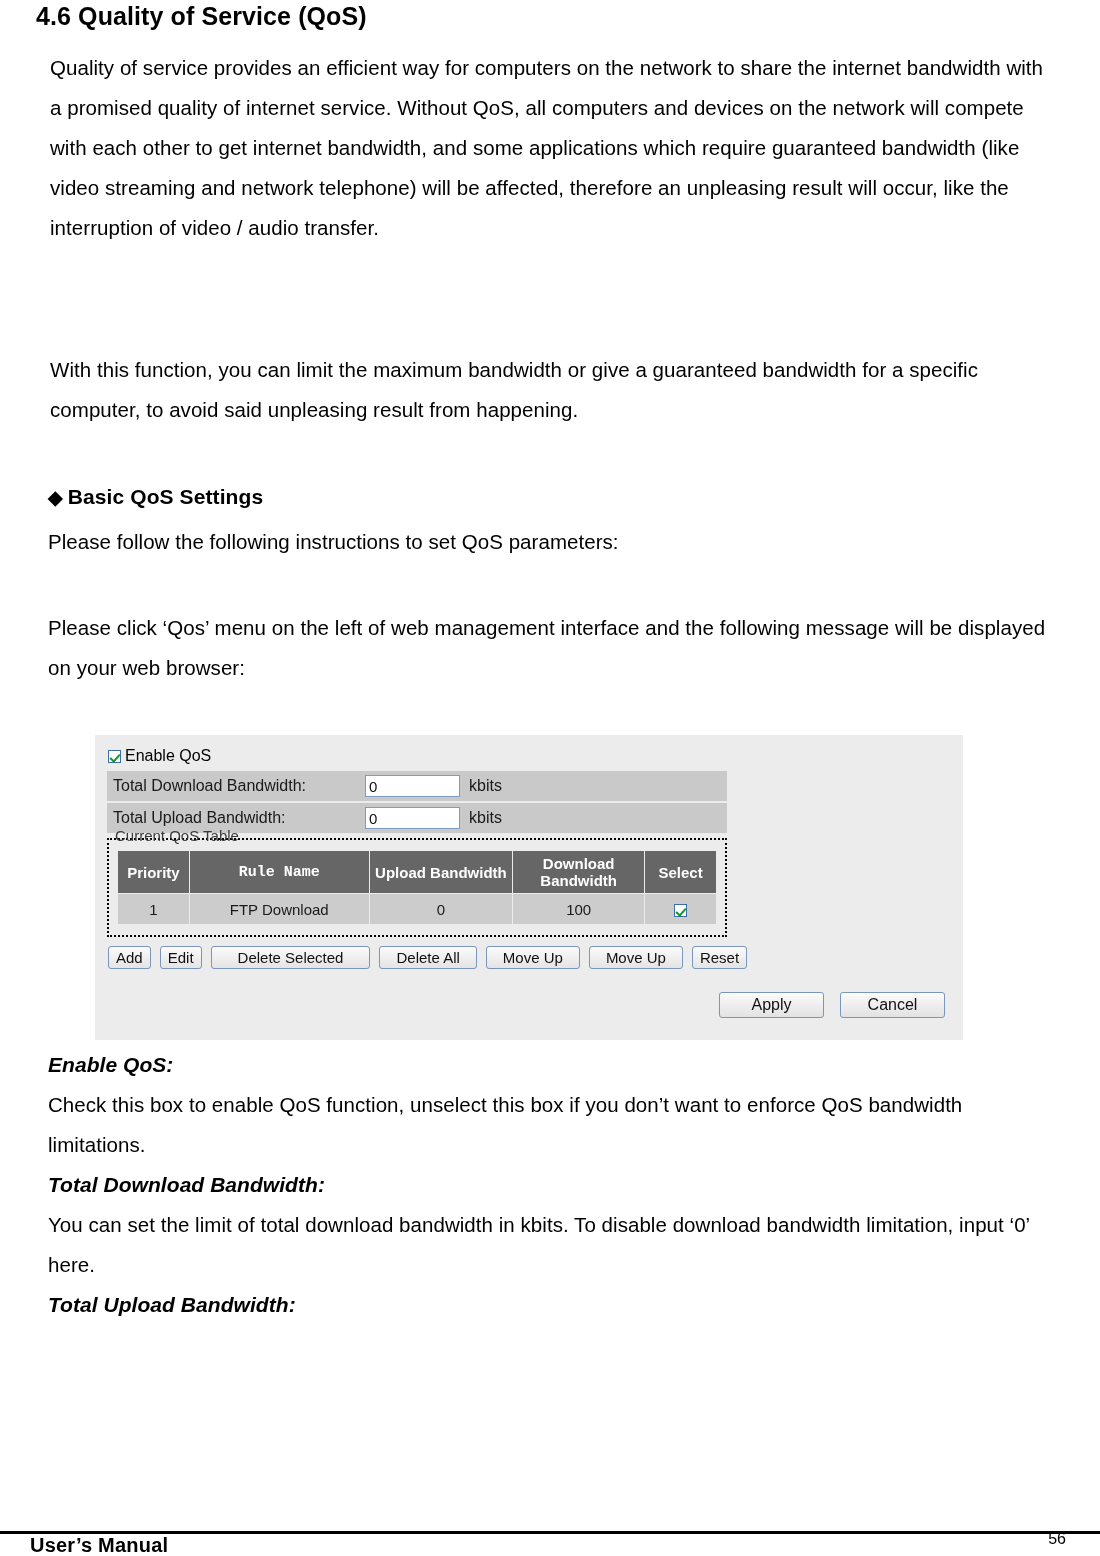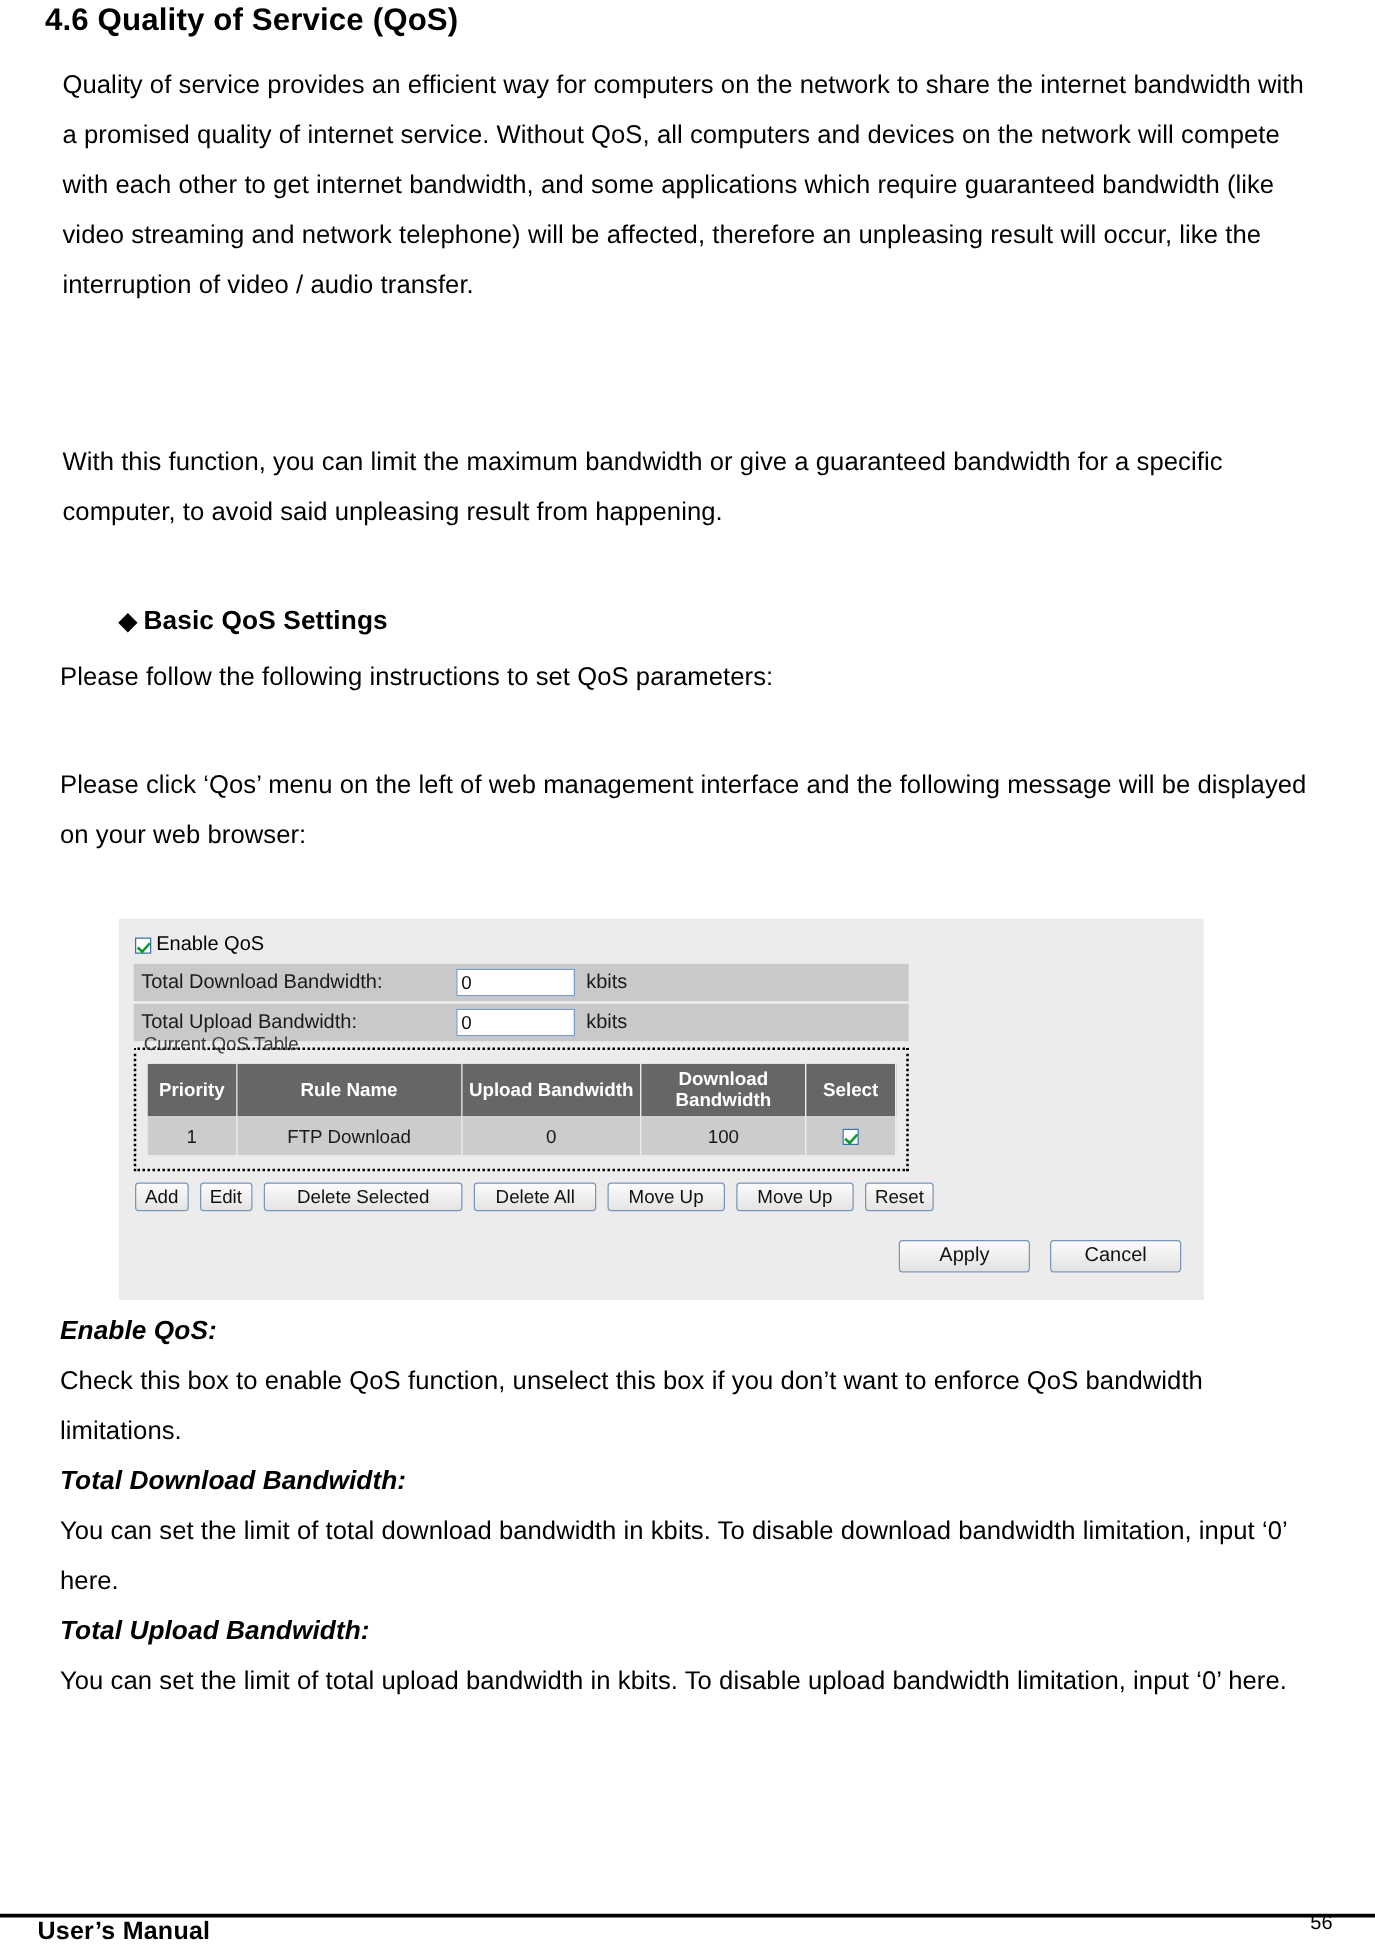--- a/index.html
+++ b/index.html
@@ -200,21 +200,21 @@
   table.qos-table td {
     background: #cccccc;
     color: #1a1a1a;
     font-size: 15px;
     border: 1px solid #ececec;
     padding: 4px 2px;
     text-align: center;
     height: 22px;
   }
   .col-prio { width: 12%; }
-  .col-rule { width: 30%; }
+  .col-rule { width: 30%; font-family: Liberation Mono, monospace; }
   .col-up   { width: 24%; }
   .col-down { width: 22%; }
   .col-sel  { width: 12%; }
 
   .cb-sm {
     width: 13px;
     height: 13px;
     border: 1px solid #3a6ea5;
     background: #ffffff;
     display: inline-block;
@@ -311,21 +311,21 @@
   <h1 class="section-title">4.6 Quality of Service (QoS)</h1>
 
   <div class="body-block" style="top:48px;">
     <p class="body indent">Quality of service provides an efficient way for computers on the network to share the internet bandwidth with a promised quality of internet service. Without QoS, all computers and devices on the network will compete with each other to get internet bandwidth, and some applications which require guaranteed bandwidth (like video streaming and network telephone) will be affected, therefore an unpleasing result will occur, like the interruption of video / audio transfer.</p>
   </div>
 
   <div class="body-block" style="top:350px;">
     <p class="body indent">With this function, you can limit the maximum bandwidth or give a guaranteed bandwidth for a specific computer, to avoid said unpleasing result from happening.</p>
   </div>
 
-  <div class="body-block" style="top:482px;margin-left:47px;">
+  <div class="body-block" style="top:482px;">
     <p class="diamond-head"><span class="bullet">◆</span><span>Basic QoS Settings</span></p>
   </div>
 
   <div class="body-block" style="top:522px;">
     <p class="body">Please follow the following instructions to set QoS parameters:</p>
   </div>
 
   <div class="body-block" style="top:608px;">
     <p class="body">Please click ‘Qos’ menu on the left of web management interface and the following message will be displayed on your web browser:</p>
   </div>
@@ -399,21 +399,20 @@
     <p class="body">Check this box to enable QoS function, unselect this box if you don’t want to enforce QoS bandwidth limitations.</p>
   </div>
 
   <div class="body-block" style="top:1165px;">
     <p class="term">Total Download Bandwidth:</p>
     <p class="body">You can set the limit of total download bandwidth in kbits. To disable download bandwidth limitation, input ‘0’ here.</p>
   </div>
 
   <div class="body-block" style="top:1285px;">
     <p class="term">Total Upload Bandwidth:</p>
-    <p class="body">You can set the limit of total upload bandwidth in kbits. To disable upload bandwidth limitation, input ‘0’ here.</p>
   </div>
 
 
   <div class="footer-rule"></div>
   <div class="footer-left">User’s Manual</div>
   <div class="footer-right">56</div>
 
 </div>
 
 </body></html>

